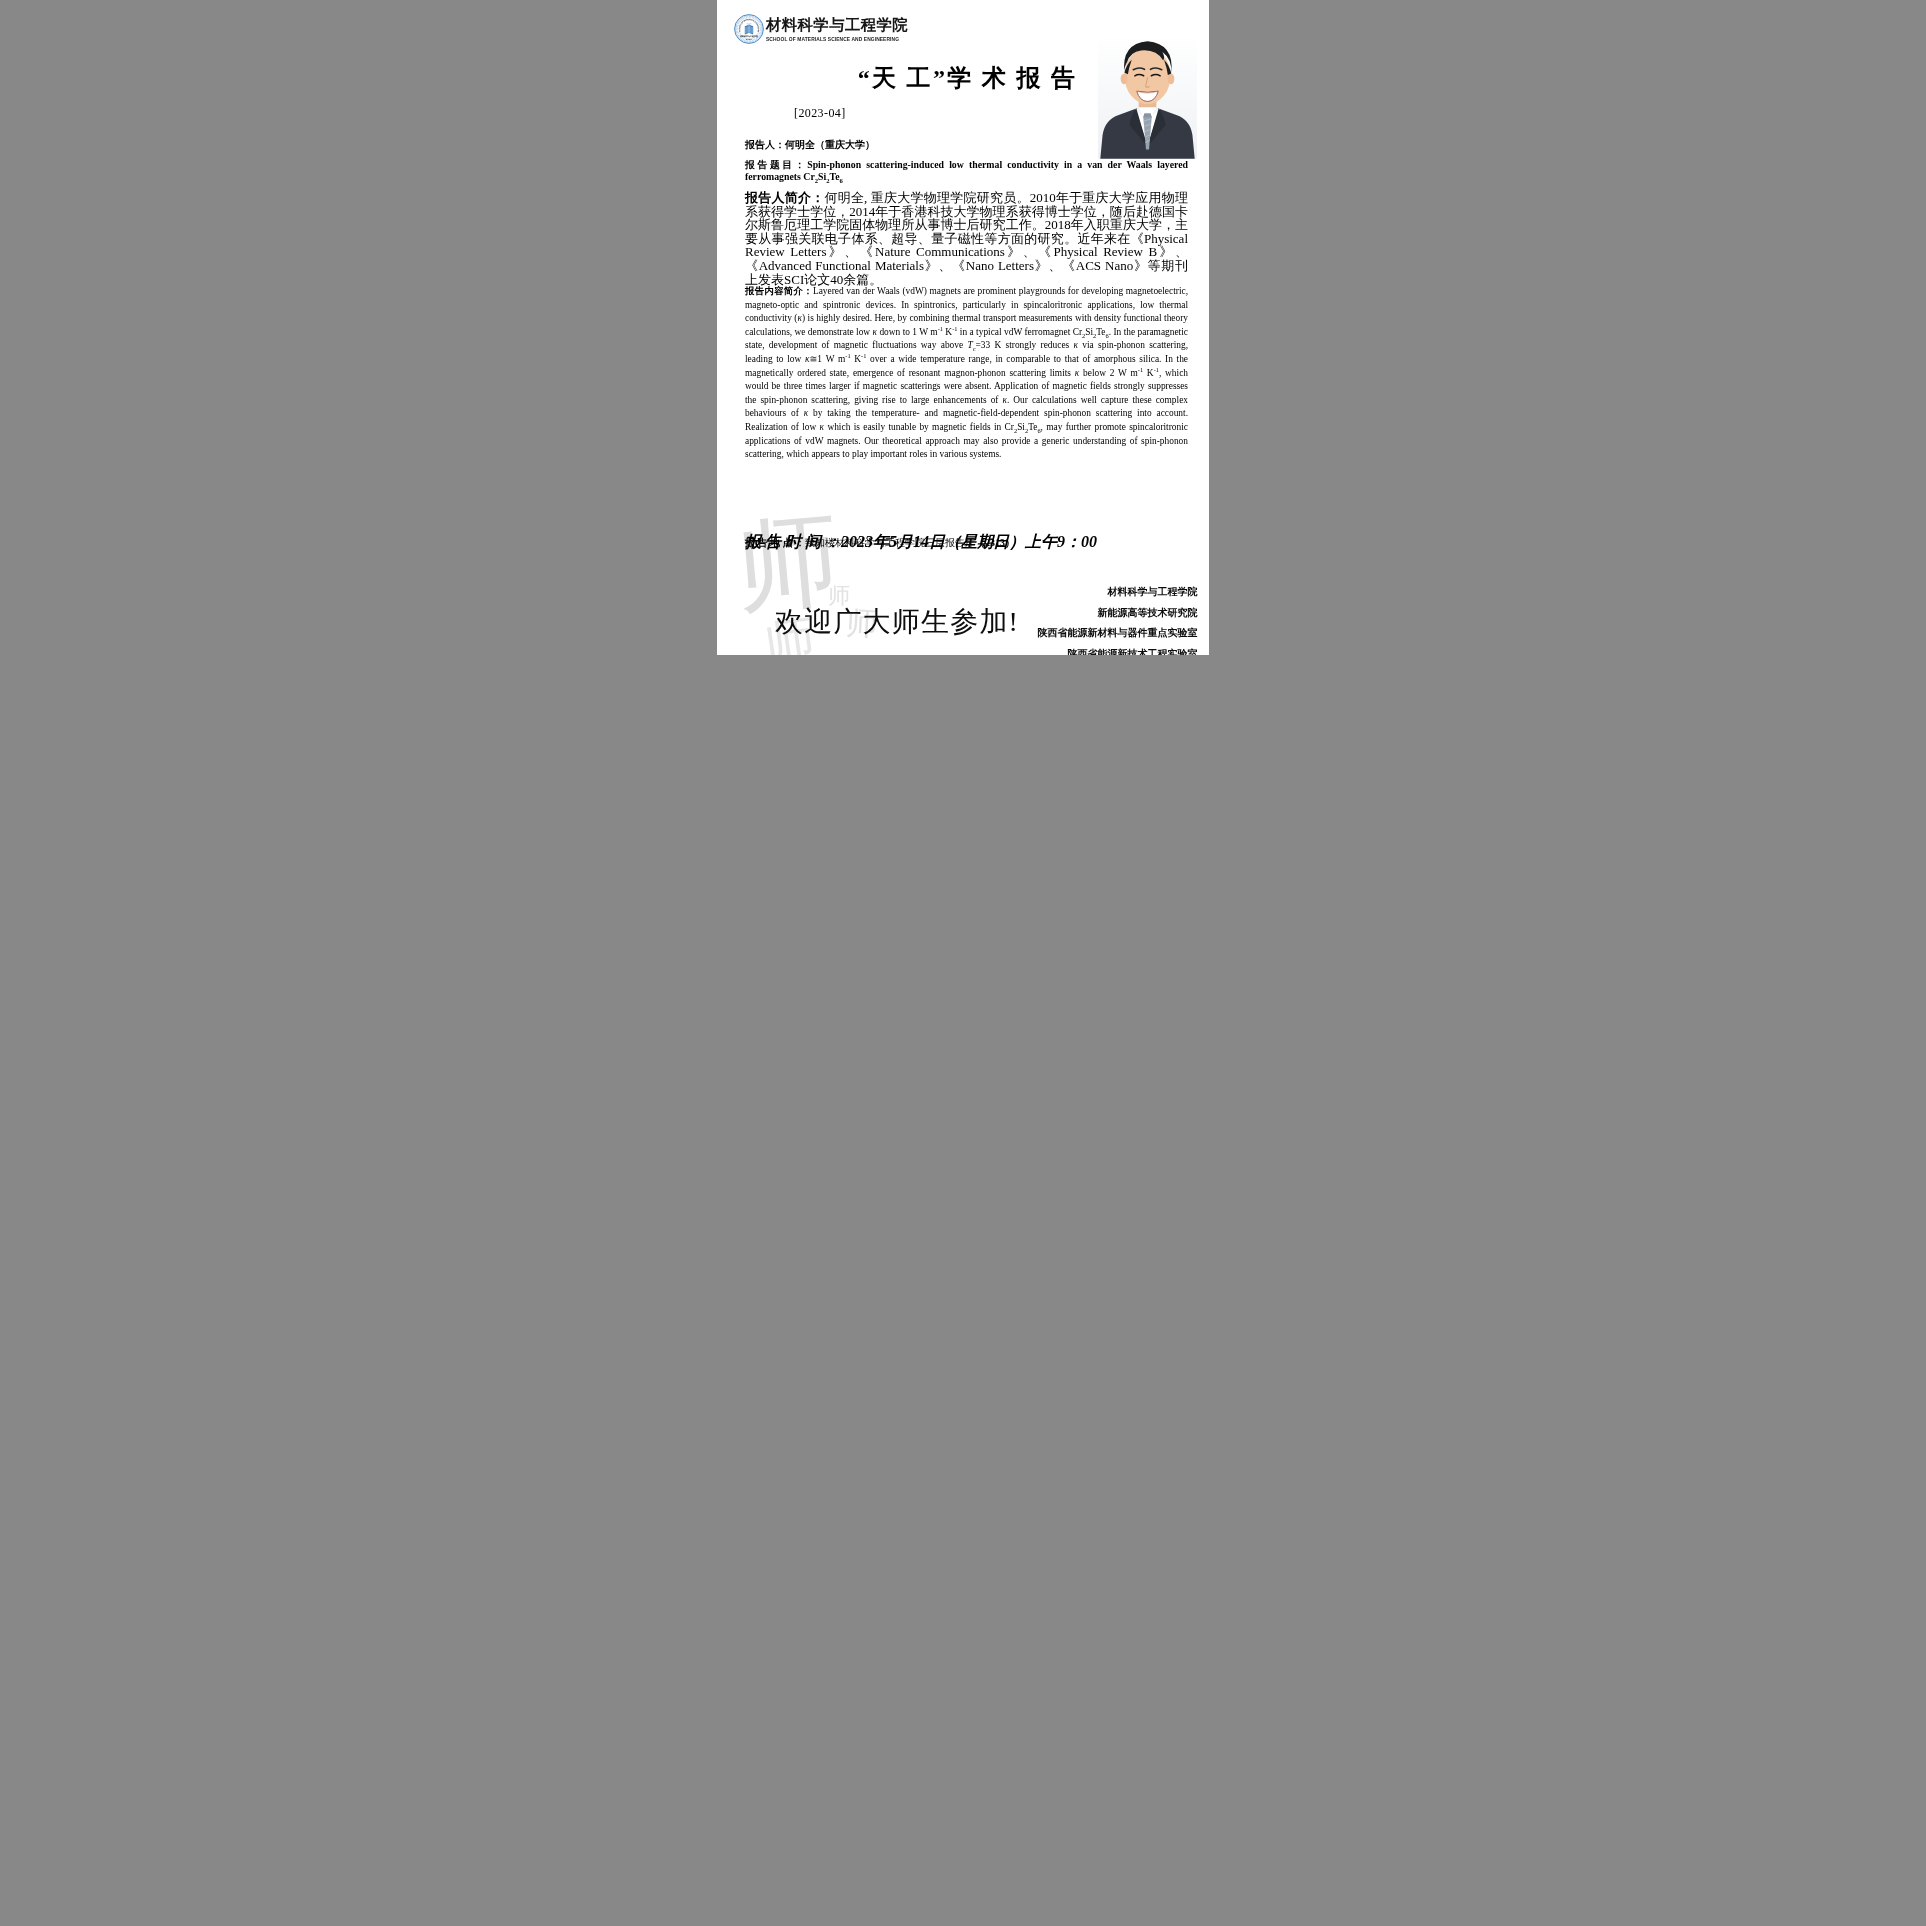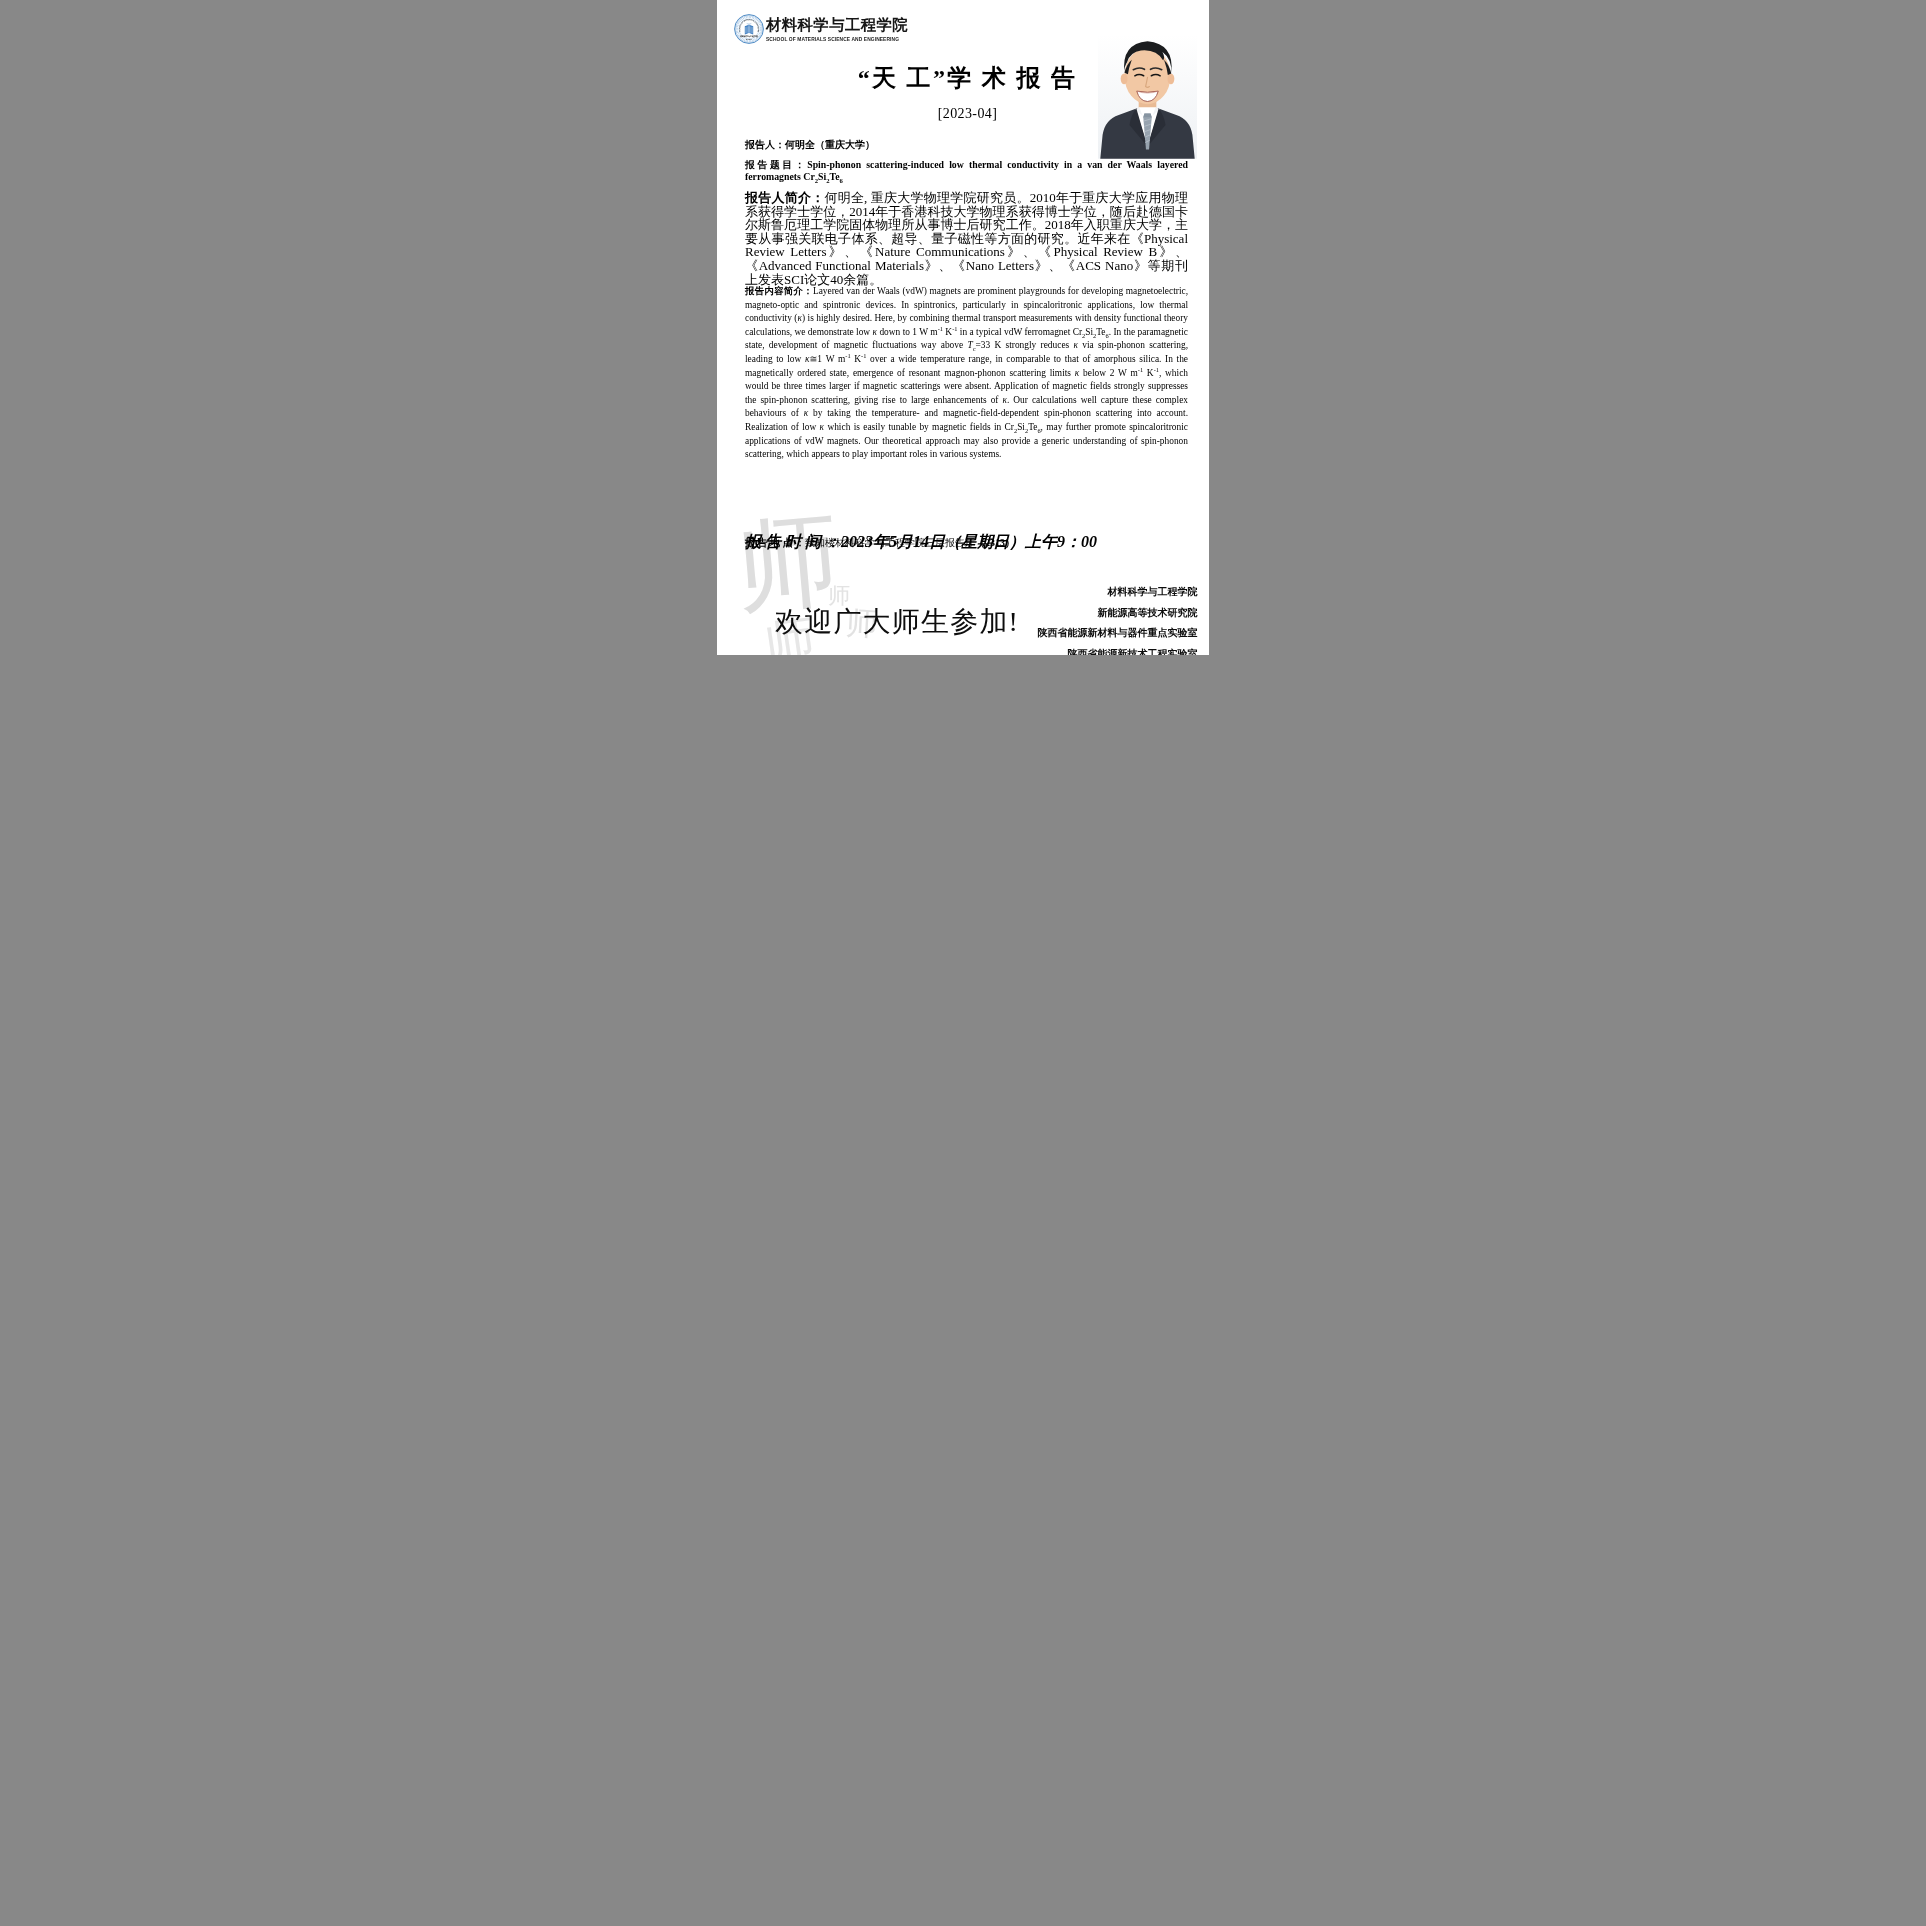--- a/index.html
+++ b/index.html
@@ -28,22 +28,22 @@
     font-size:5.1px;font-weight:700;letter-spacing:0.1px;color:#1c1c1c;
     transform:scaleX(0.96);transform-origin:left center;white-space:nowrap;
   }
   
   .title{
     left:77px;top:64px;width:347px;text-align:center;
     font-size:24px;font-weight:700;letter-spacing:2.3px;
     line-height:28.5px;white-space:nowrap;
   }
   .issue{
-    left:77px;top:106px;width:347px;text-align:center;
-    font-size:14px;letter-spacing:0.4px;
+    left:77px;top:106px;width:347px;
+    font-size:12px;letter-spacing:0.4px;
   }
   
   .photo{left:381px;top:34px;width:99px;height:125px;}
   
   .col{left:28px;width:443px;}
   .speaker{top:138px;font-size:10px;font-weight:700;}
   .topic{top:159px;font-size:9.8px;font-weight:700;line-height:12.3px;text-align:justify;}
   .bio{top:191px;font-size:13px;line-height:13.6px;text-align:justify;}
   .abstract{top:285px;font-size:9.4px;line-height:13.6px;text-align:justify;}
   .lbl{font-weight:700;margin-top:17px;}

